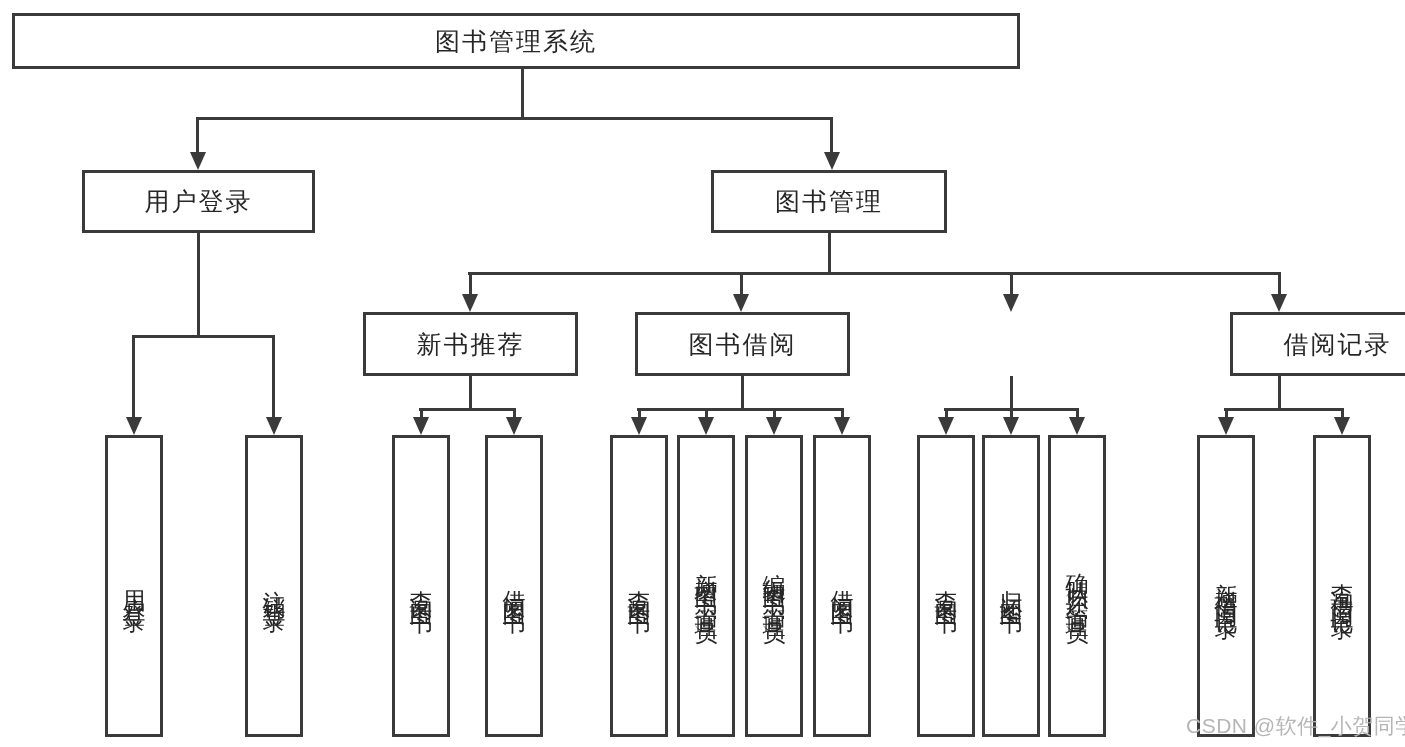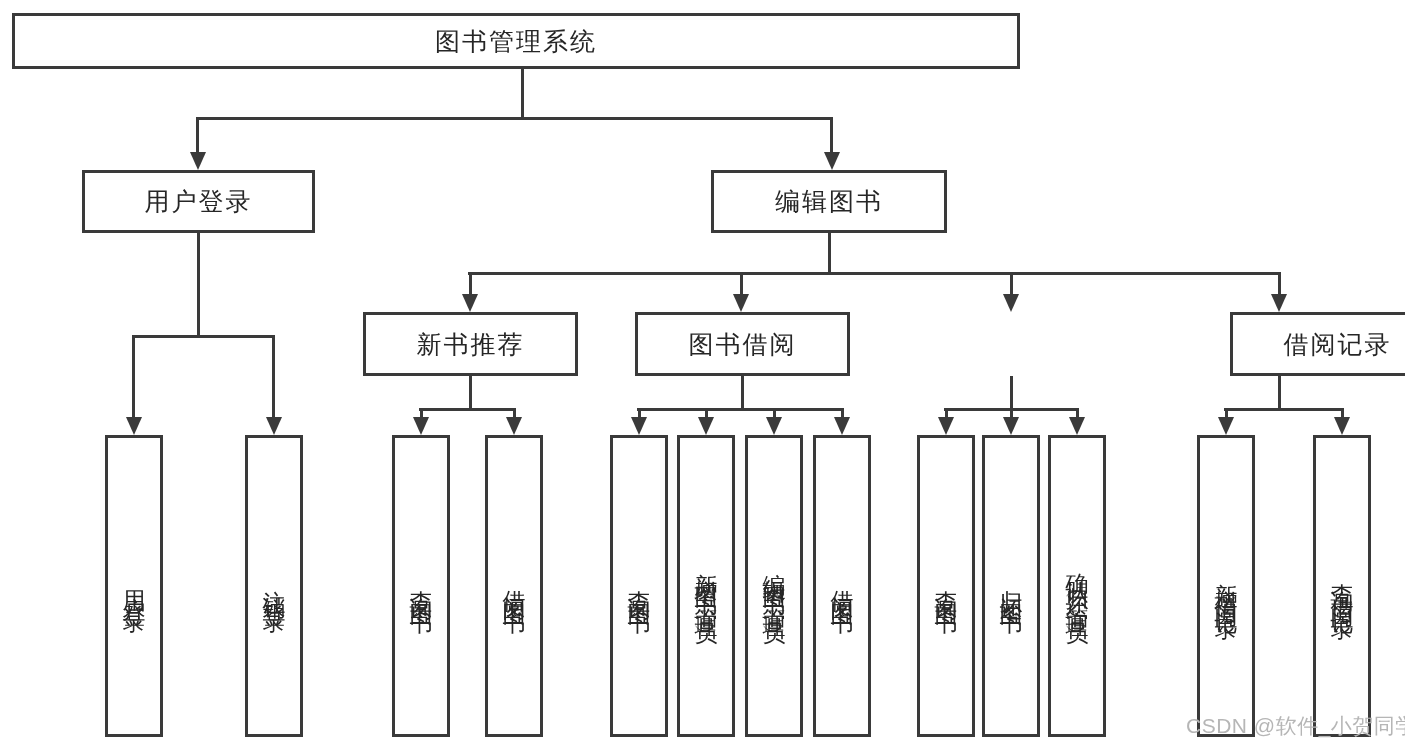--- a/index.html
+++ b/index.html
@@ -63,21 +63,21 @@
   <div class="box root">图书管理系统</div>
 
   <div class="vl" style="left:521px;top:69px;height:48px"></div>
   <div class="hl" style="left:196px;top:117px;width:637px"></div>
   <div class="vl" style="left:196px;top:117px;height:36px"></div>
   <div class="arr" style="left:190px;top:152px"></div>
   <div class="vl" style="left:830px;top:117px;height:36px"></div>
   <div class="arr" style="left:824px;top:152px"></div>
 
   <div class="box lvl2" style="left:82px;width:233px">用户登录</div>
-  <div class="box lvl2" style="left:711px;width:236px">编辑图书</div>
+  <div class="box lvl2" style="left:711px;width:236px">图书管理</div>
 
   <div class="vl" style="left:197px;top:233px;height:102px"></div>
   <div class="hl" style="left:132px;top:335px;width:143px"></div>
   <div class="vl" style="left:132px;top:335px;height:82px"></div>
   <div class="arr" style="left:126px;top:417px"></div>
   <div class="vl" style="left:272px;top:335px;height:82px"></div>
   <div class="arr" style="left:266px;top:417px"></div>
 
   <div class="vl" style="left:828px;top:233px;height:39px"></div>
   <div class="hl" style="left:468px;top:272px;width:813px"></div>

